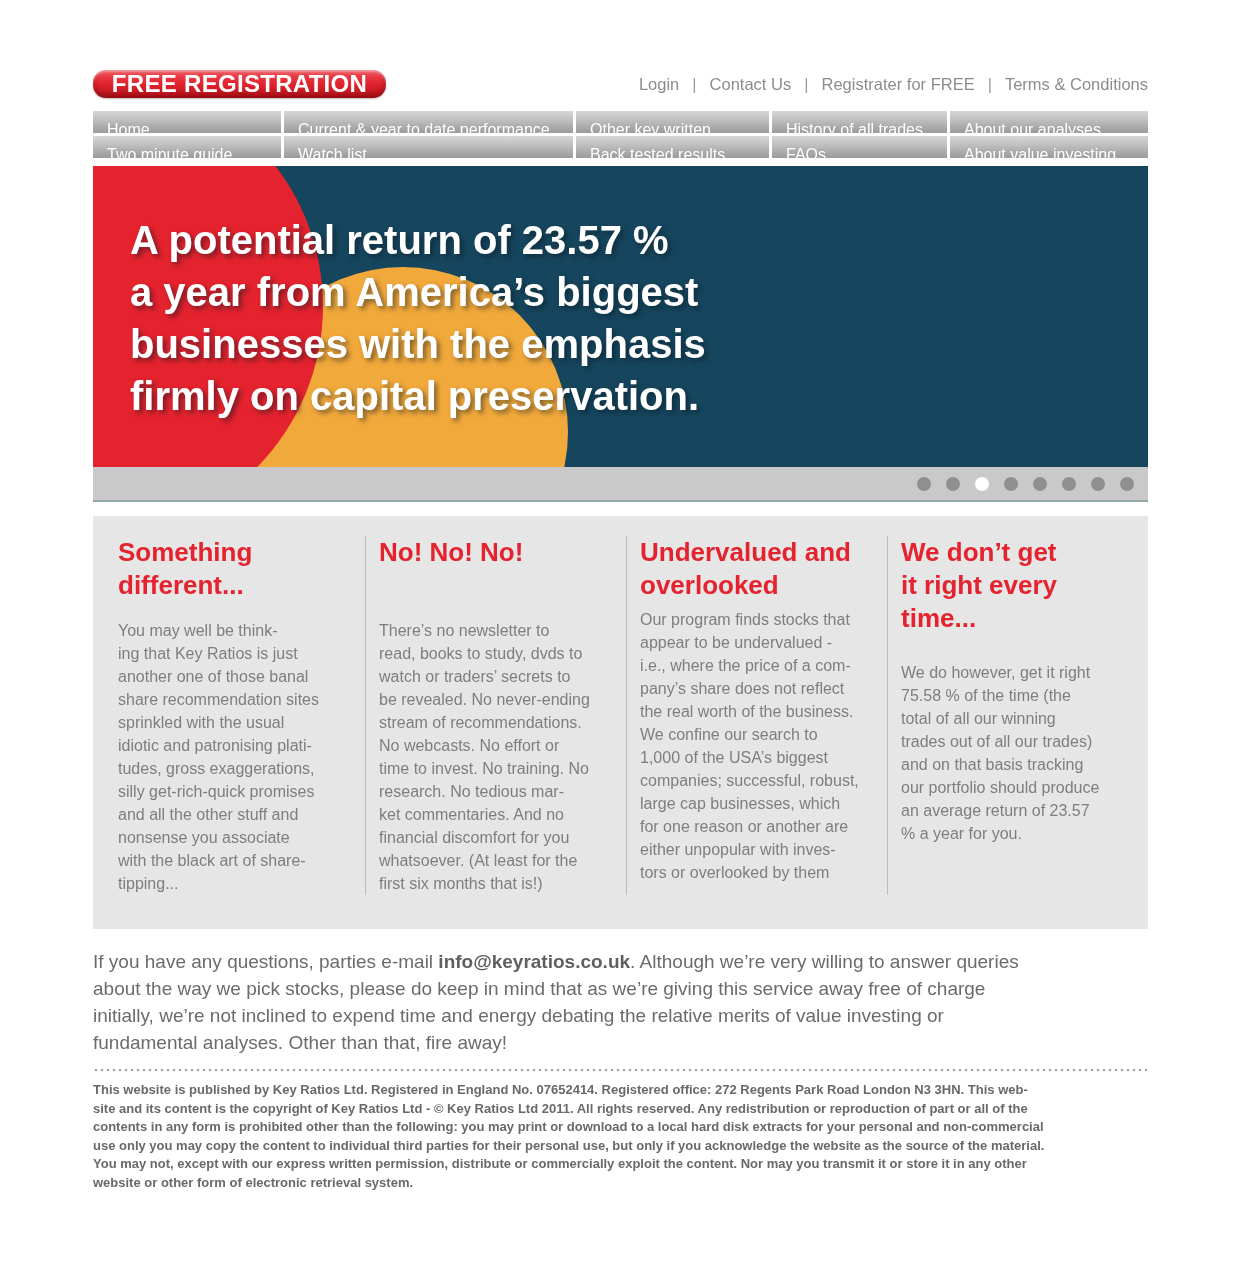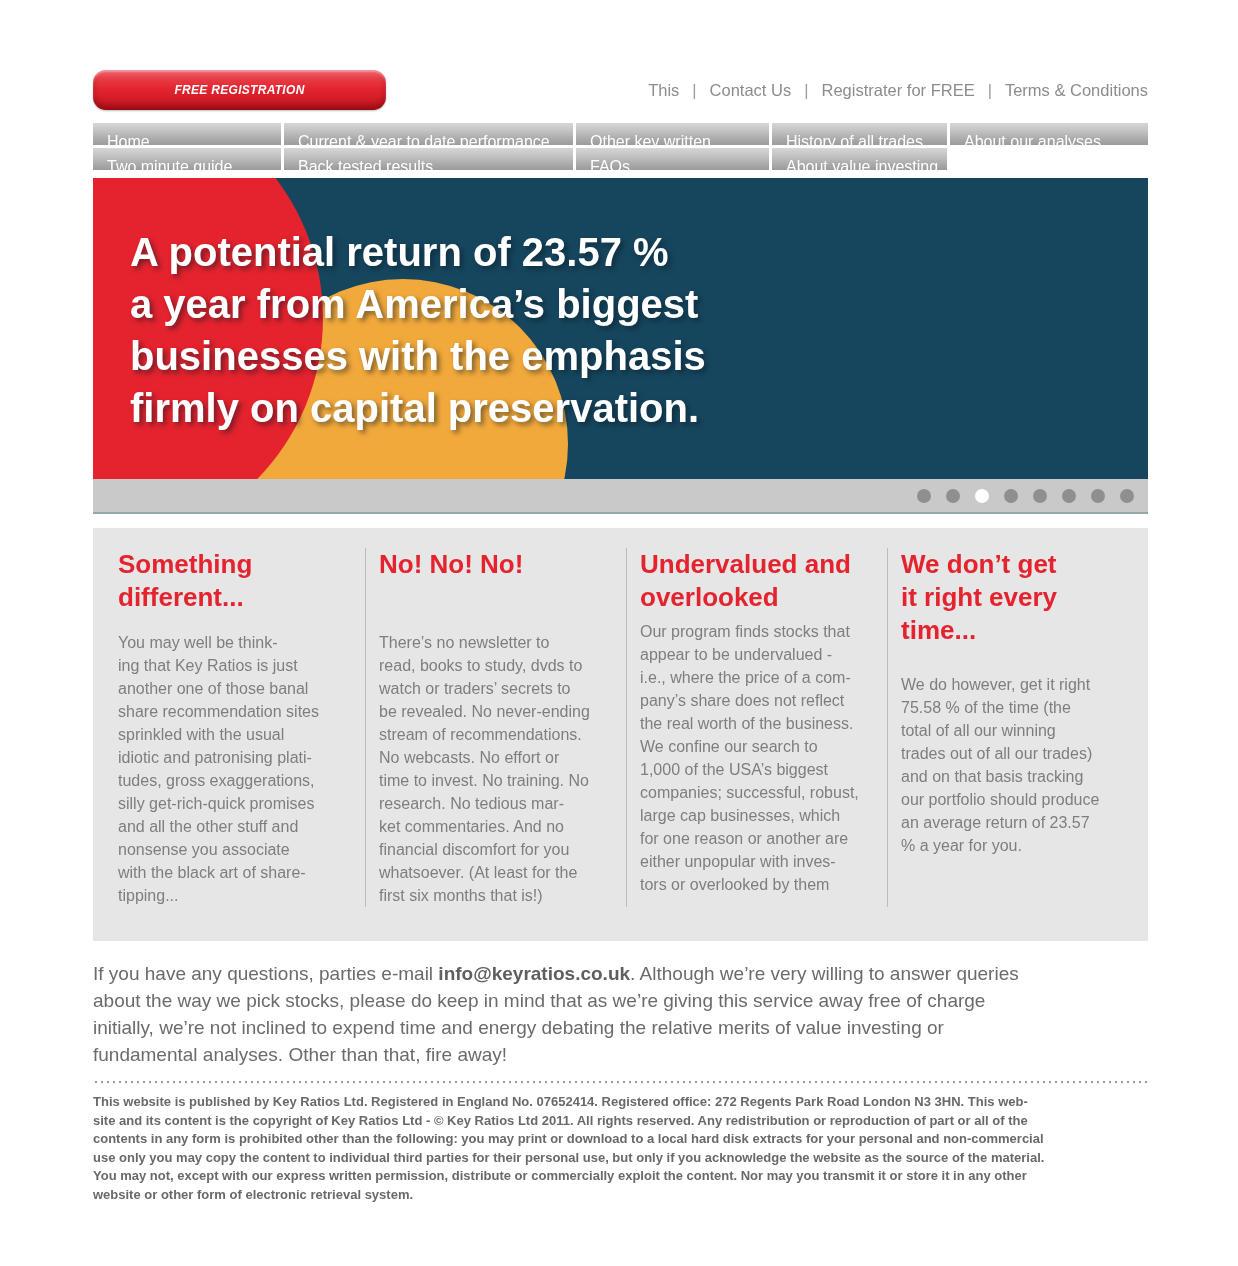--- a/index.html
+++ b/index.html
@@ -3,25 +3,25 @@
 <meta charset="utf-8">
 <style>
   html,body { margin:0; padding:0; background:#ffffff; }
   body { font-family:"Liberation Sans", sans-serif; }
   .page { position:relative; width:1238px; height:1266px; background:#fff; overflow:hidden; }
   .content { width:1055px; margin-left:93px; }
 
   
   .top-row { display:flex; justify-content:space-between; align-items:center; padding-top:70px; }
   .free-reg-btn {
-    width:293px; height:40px; border-radius:13px;
+    width:293px; height:28px; border-radius:13px;
     background:linear-gradient(180deg,#f0666d 0%,#e83c46 22%,#e2242f 48%,#d41e28 70%,#bb151e 95%,#ad121a 100%);
     box-shadow: inset 0 2px 2px rgba(255,255,255,0.35), inset 0 -4px 6px rgba(110,0,6,0.45), 0 1px 2px rgba(0,0,0,0.25);
-    color:#fff; font-weight:bold; font-size:12px; letter-spacing:0.3px;
-    display:flex; align-items:center; justify-content:center; cursor:pointer;font-style:italic;
+    color:#fff; font-weight:bold; font-size:24px; letter-spacing:0.3px;
+    display:flex; align-items:center; justify-content:center; cursor:pointer;
   }
   .top-links { display:flex; align-items:center; gap:13px; font-size:16.5px; color:#8c8c8c; }
   .top-links .link { cursor:pointer; }
   .top-links .sep { color:#9a9a9a; }
 
   
   .nav { margin-top:13px; display:grid; grid-template-columns:188px 289px 193px 175px 198px; column-gap:3px; }
   .nav.second { margin-top:3px; }
   .nav-cell {
     height:22px; line-height:38px; padding-left:14px; box-sizing:border-box;
@@ -81,39 +81,40 @@
 </style>
 </head>
 <body>
 
 <div class="page">
   <div class="content">
 
     <div class="top-row">
       <div class="free-reg-btn">FREE REGISTRATION</div>
       <div class="top-links">
-          <span class="link">This</span>
+          <span class="link">Login</span>
           <span class="sep">|</span>
           <span class="link">Contact Us</span>
           <span class="sep">|</span>
           <span class="link">Registrater for FREE</span>
           <span class="sep">|</span>
           <span class="link">Terms &amp; Conditions</span>
         </div>
     </div>
 
     <div class="nav">
       <div class="nav-cell">Home</div>
       <div class="nav-cell">Current &amp; year to date performance</div>
       <div class="nav-cell">Other key written</div>
       <div class="nav-cell">History of all trades</div>
       <div class="nav-cell">About our analyses</div>
     </div>
     <div class="nav second">
       <div class="nav-cell">Two minute guide</div>
+      <div class="nav-cell">Watch list</div>
       <div class="nav-cell">Back tested results</div>
       <div class="nav-cell">FAQs</div>
       <div class="nav-cell">About value investing</div>
     </div>
 
     <div class="hero">
       <div class="banner">
         <div class="banner-art">
           <div class="circle circle-orange"></div>
           <div class="circle circle-red"></div>

